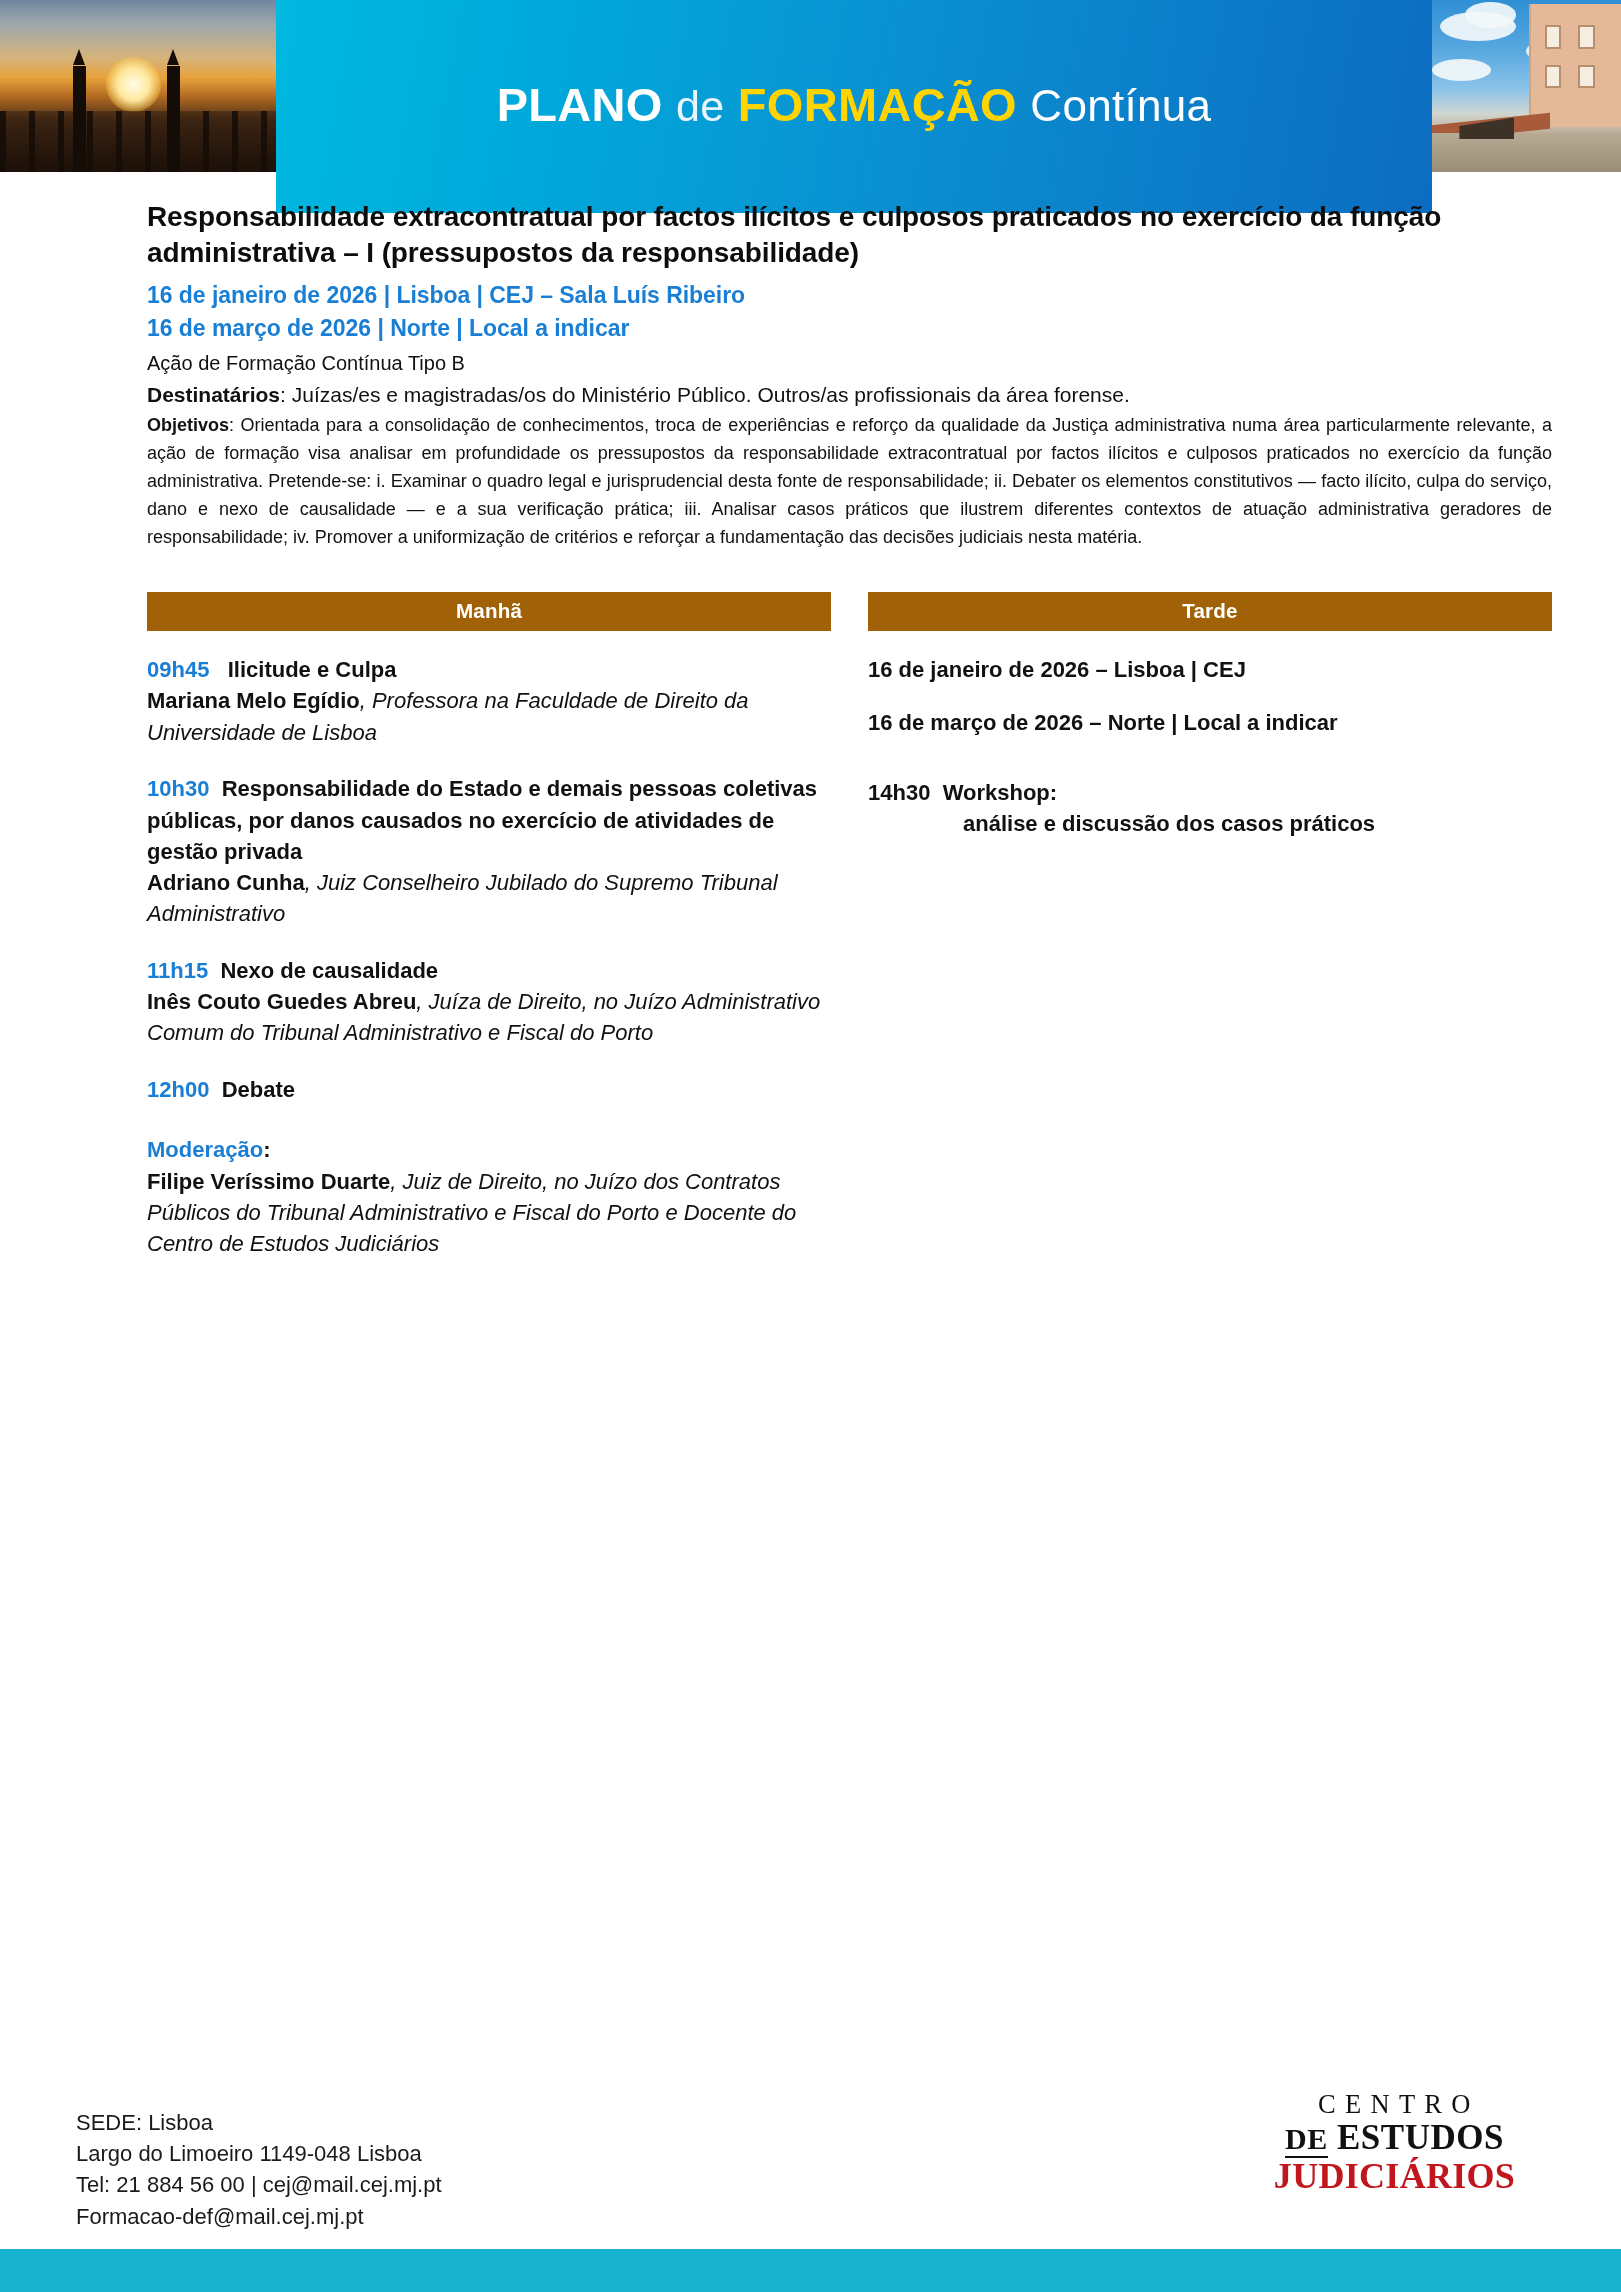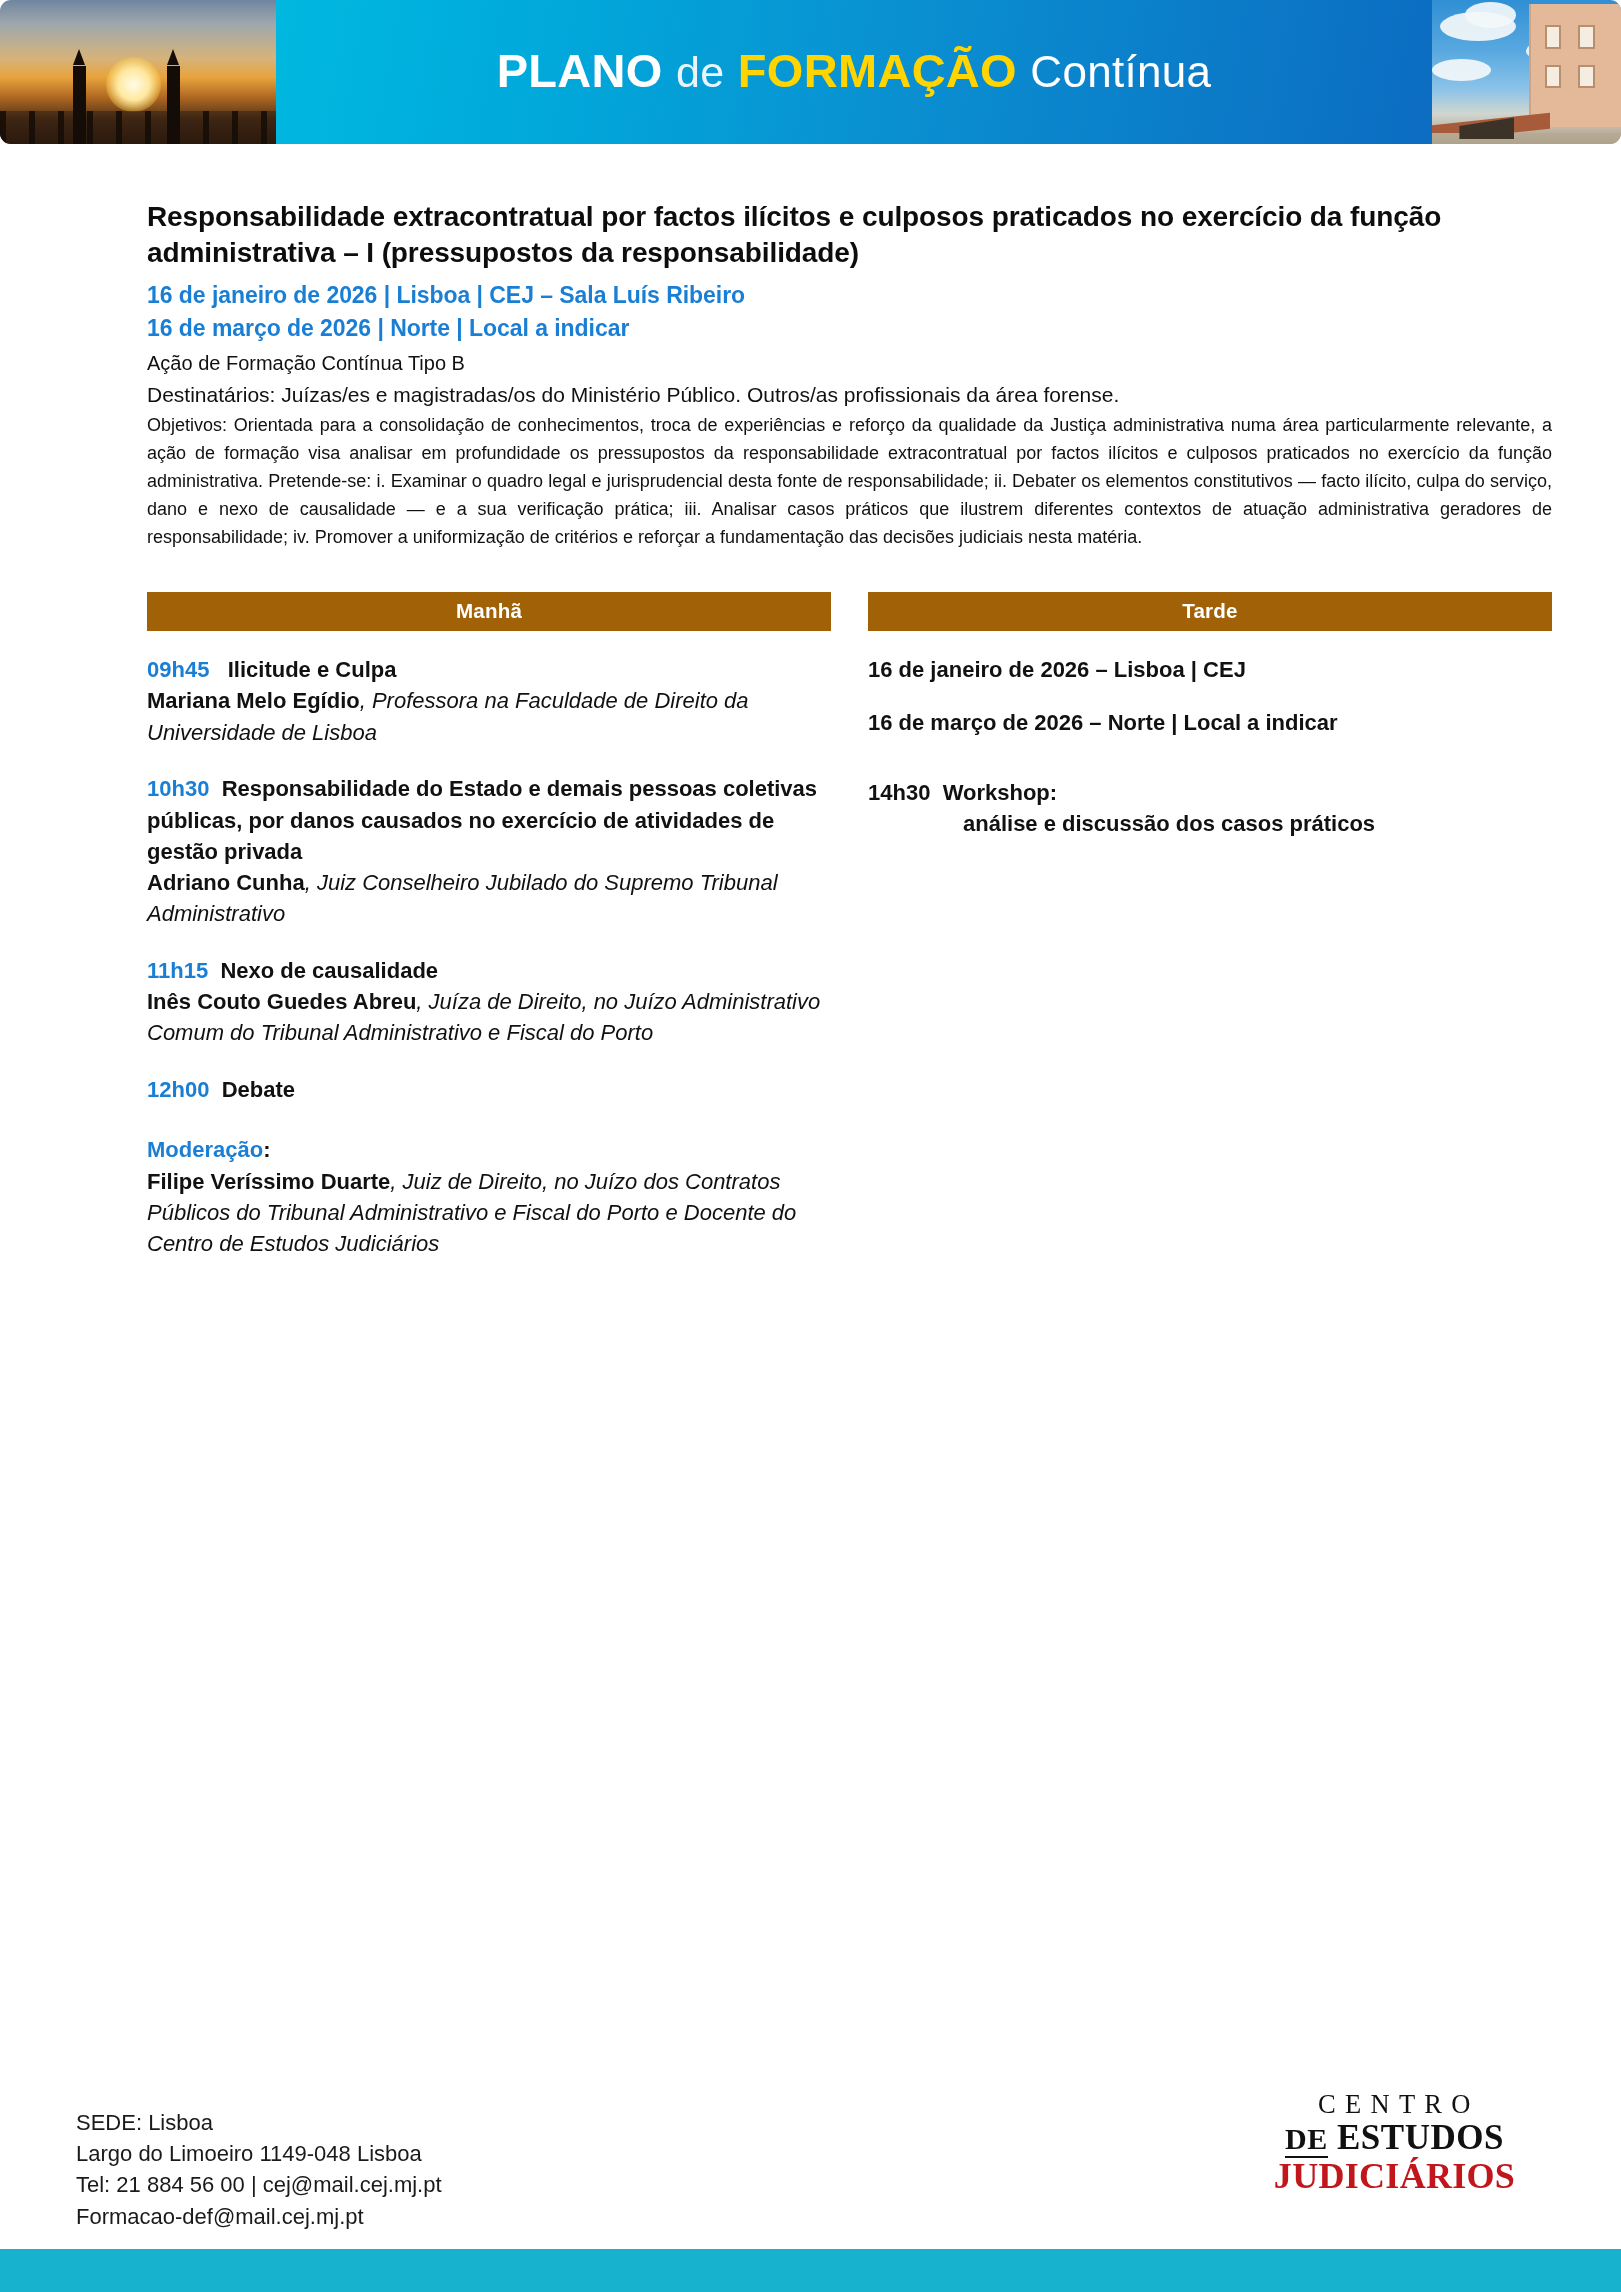--- a/index.html
+++ b/index.html
@@ -13,24 +13,23 @@
     font-family: "Liberation Sans", sans-serif;
     color: #111111;
     position: relative;
     overflow: hidden;
   }
 
   
   .banner {
     position: relative;
     width: 1621px;
-    height: 144px;
+    height: 213px;
     display: flex;
     overflow: hidden;
-    border-radius: 11px;
   }
   .banner-img-left {
     width: 276px;
     height: 172px;
     position: relative;
     overflow: hidden;
     background: linear-gradient(to bottom,
         #6f86a0 0%, #9fa8ac 14%, #d6b37a 34%,
         #e8a33d 45%, #b36b22 56%, #4a2f18 70%,
         #3a2414 84%, #2a1a0e 100%);
@@ -170,21 +169,21 @@
     line-height: 1.5;
     margin-top: 4.9px;
     color: #111;
   }
   .destinatarios {
     font-size: 21px;
     line-height: 1.45;
     margin-top: 2px;
     color: #111;
   }
-  .destinatarios b, .objetivos b { font-weight: normal; }
+  .destinatarios b, .objetivos b { font-weight: bold; }
   .objetivos {
     font-size: 18px;
     line-height: 1.55;
     margin-top: 2px;
     text-align: justify;
     color: #111;
   }
 
   
   .columns {

